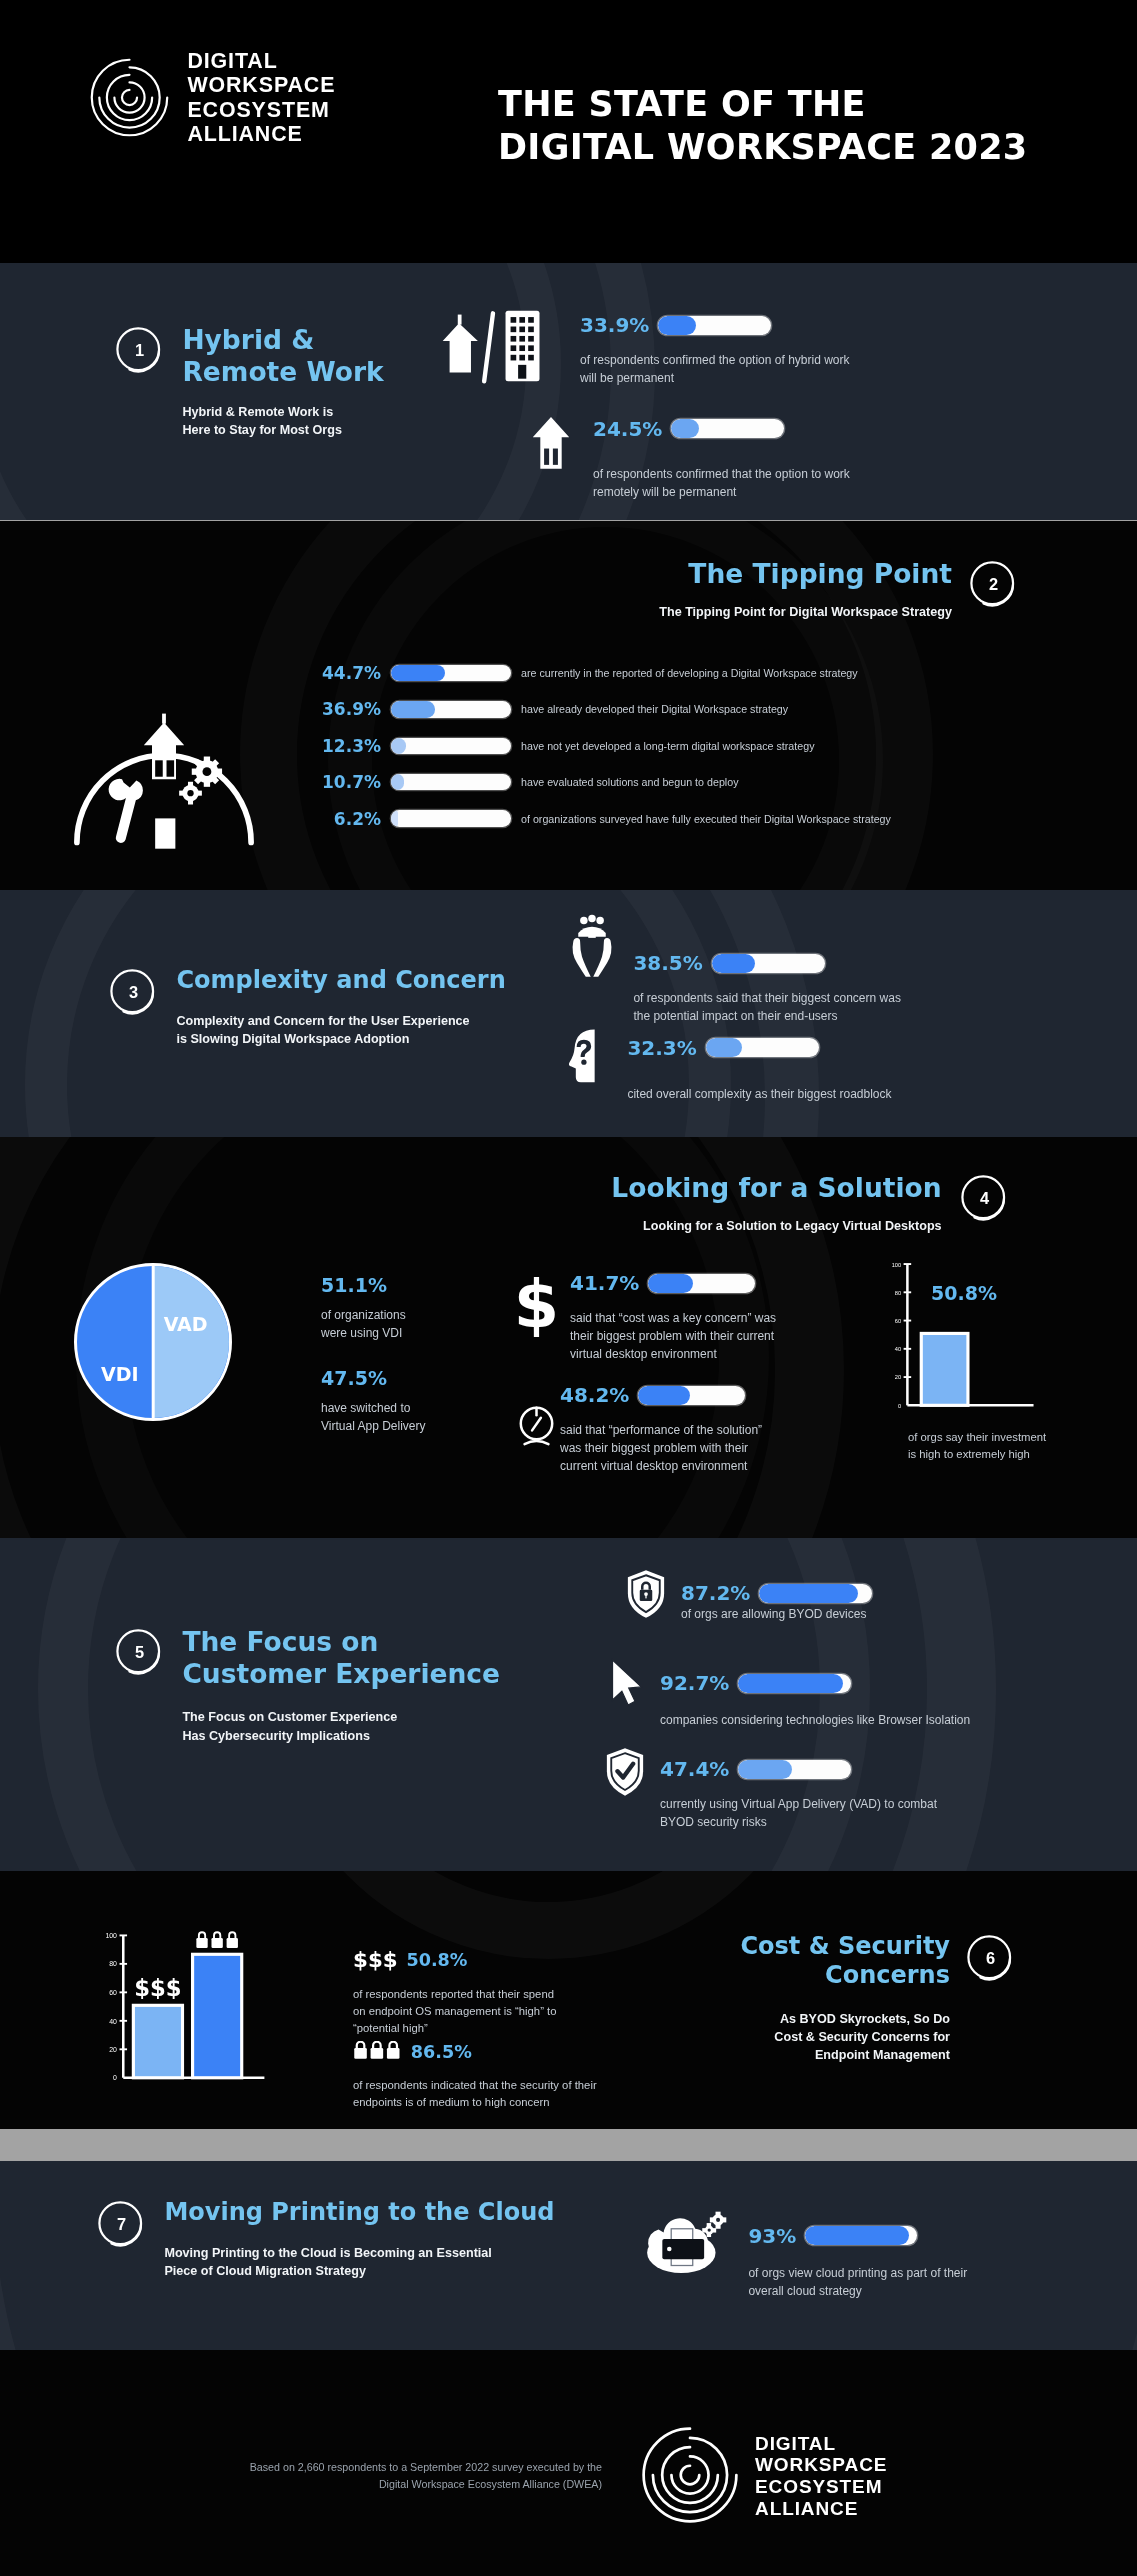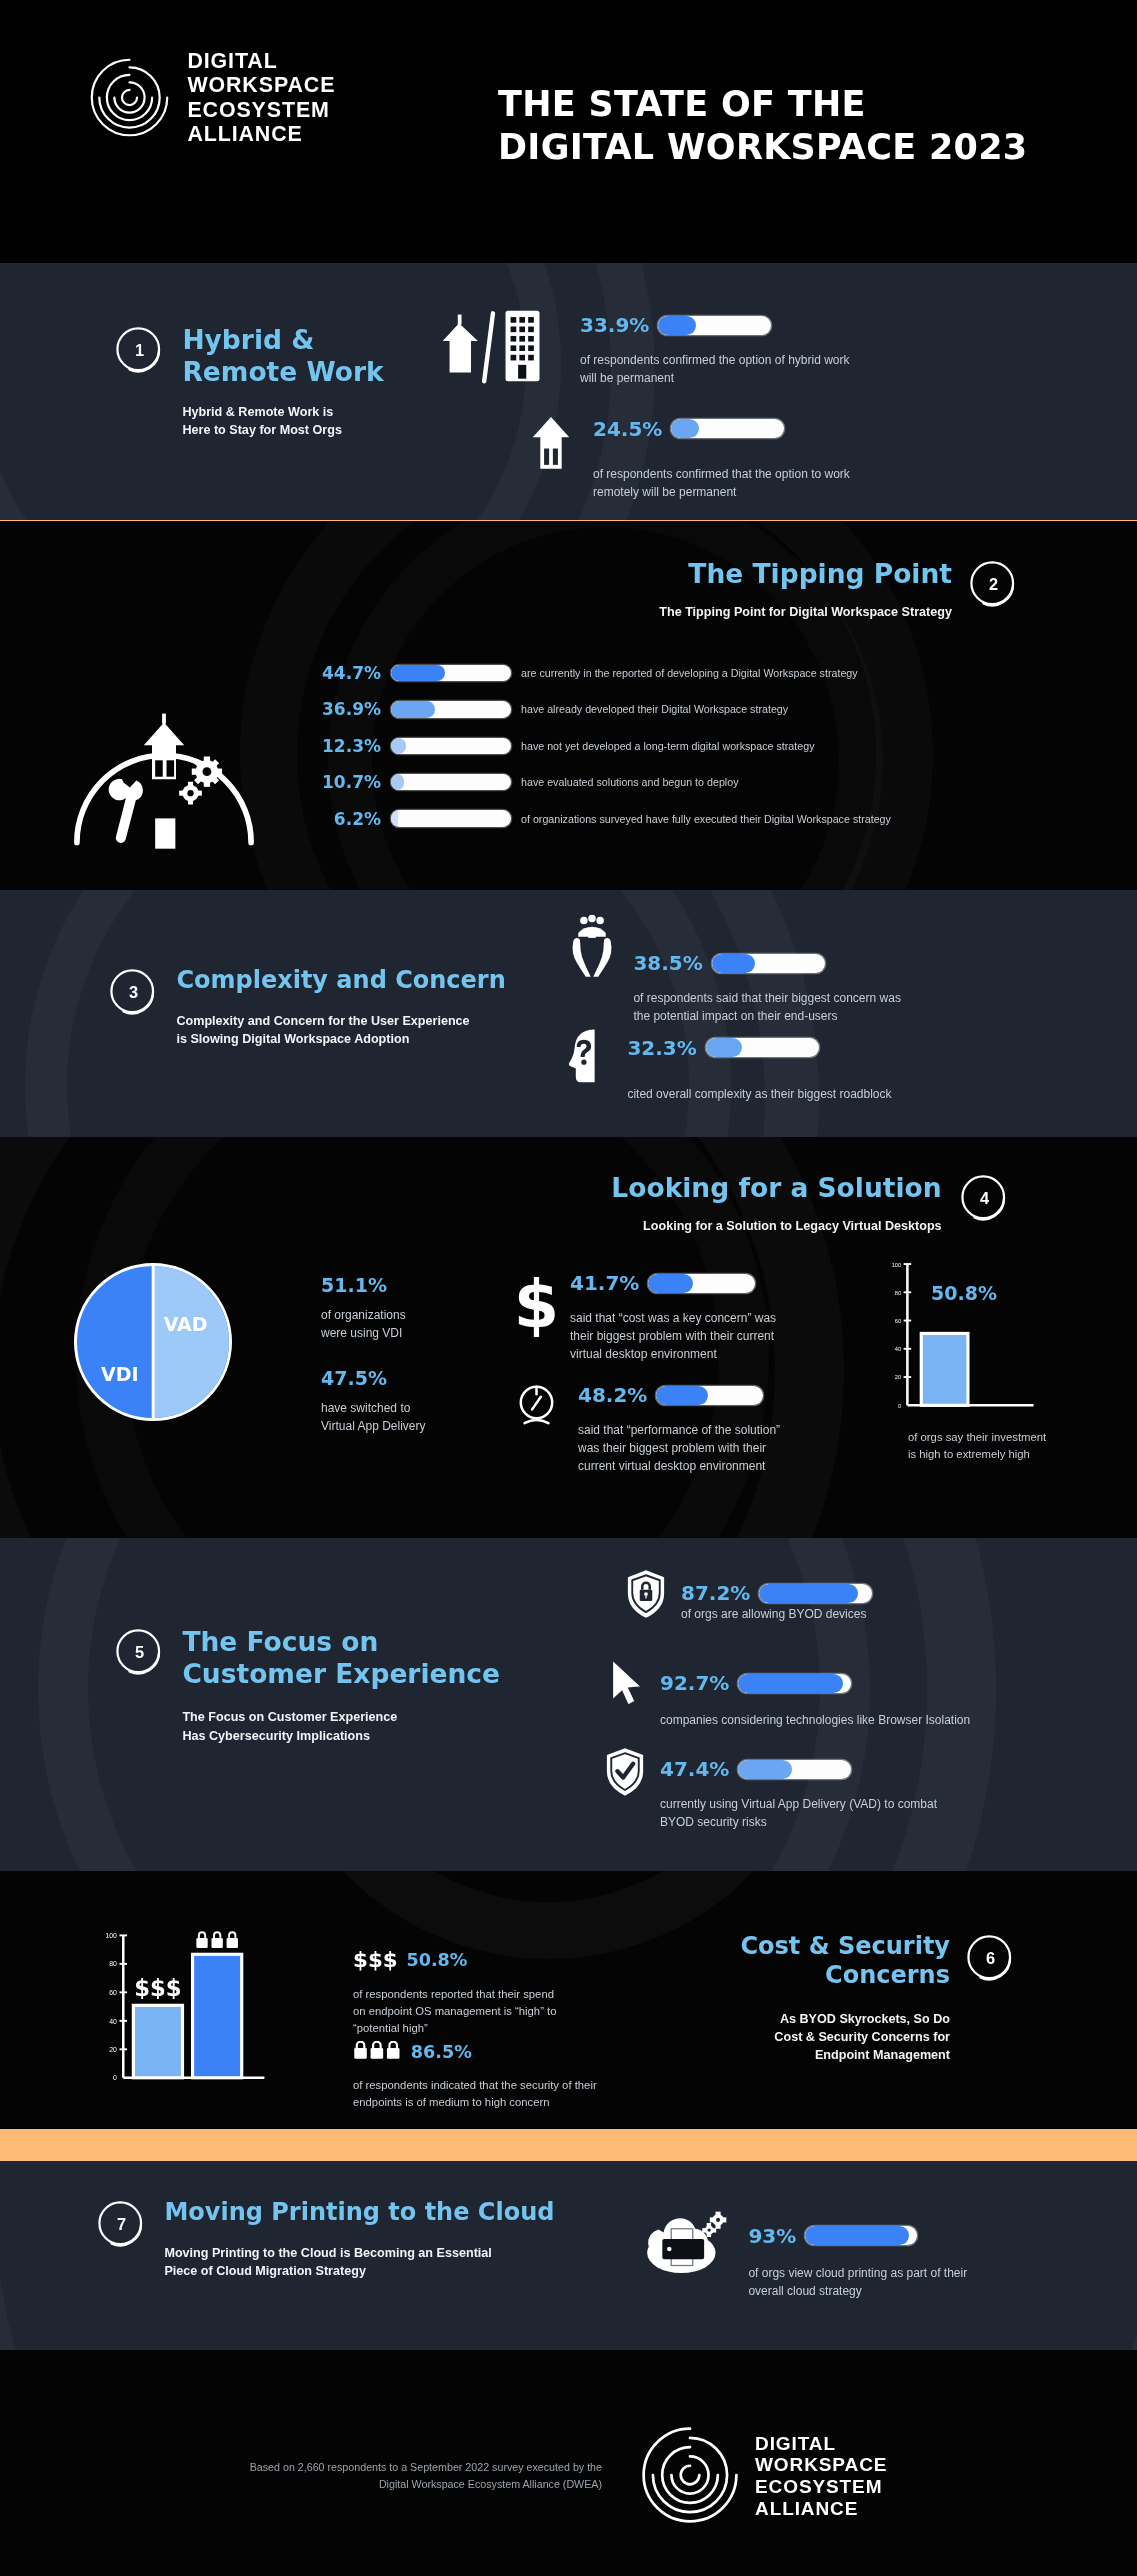--- a/index.html
+++ b/index.html
@@ -2,21 +2,21 @@
 <html style="font-size:10px"><head>
 <meta charset="utf-8">
 <style>
   * { margin:0; padding:0; box-sizing:border-box; }
   html,body { background:#000; }
   body {
     width:1137px; height:2576px;
     font-family:"Liberation Sans", sans-serif;
     color:#fff; overflow:hidden; position:relative;
   }
-  .page { width:1137px; height:2576px; position:relative; background:#fdba74; }
+  .page { width:1137px; height:2576px; position:relative; background:#a3a3a3; }
 
   
   .sec { position:absolute; left:0; width:1137px; overflow:hidden; }
   .sec.navy { background:#1f2631; }
   .sec.black { background:#040404; }
 
   
   .swirl { position:absolute; border-radius:50%; border-style:solid; border-color:rgba(255,255,255,0.035);
            pointer-events:none; }
 
@@ -429,21 +429,21 @@
             </div>
         </div>
         <div class="desc" style="margin-top:14px;max-width:277px;">
           <div>said that “cost was a key concern” was</div>
           <div>their biggest problem with their current</div>
           <div>virtual desktop environment</div>
         </div>
       </div>
     </div>
 
-    <div style="position:absolute;left:517px;top:246px;display:flex;gap:22px;align-items:flex-start;">
+    <div style="position:absolute;left:517px;top:246px;display:flex;gap:4px;align-items:center;">
       <div class="ico">
         <svg width="39" height="49" viewBox="0 0 62 78">
           <path d="M31 6 a25 25 0 1 0 0 50 a25 25 0 1 0 0 -50 Z" fill="none" stroke="#fff" stroke-width="4"></path>
           <path d="M31 6 v12" stroke="#fff" stroke-width="4" stroke-linecap="round"></path>
           <path d="M24 42 L38 22" stroke="#fff" stroke-width="4" stroke-linecap="round"></path>
           <path d="M12 64 q19 -10 38 0" fill="none" stroke="#fff" stroke-width="4" stroke-linecap="round"></path>
         </svg>
       </div>
       <div>
         <div class="row">

